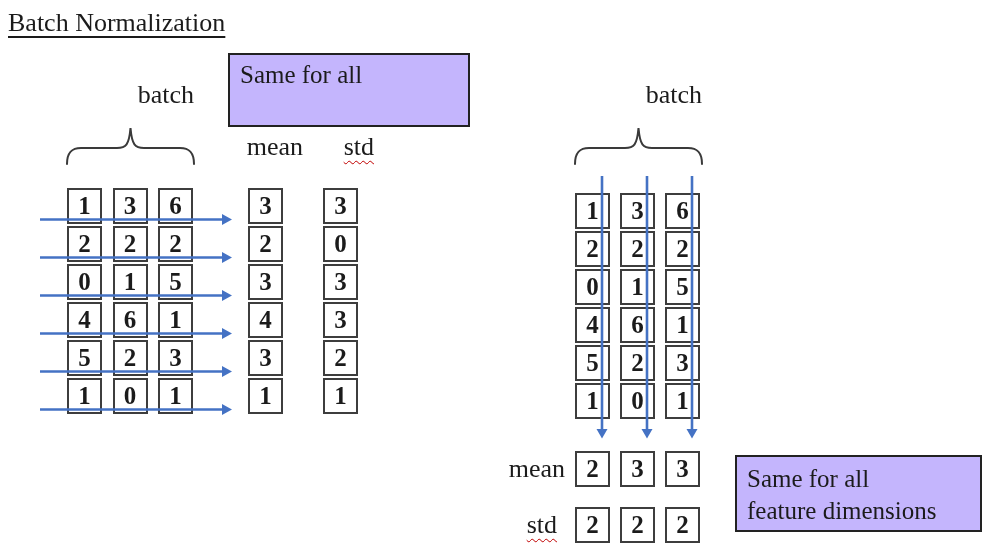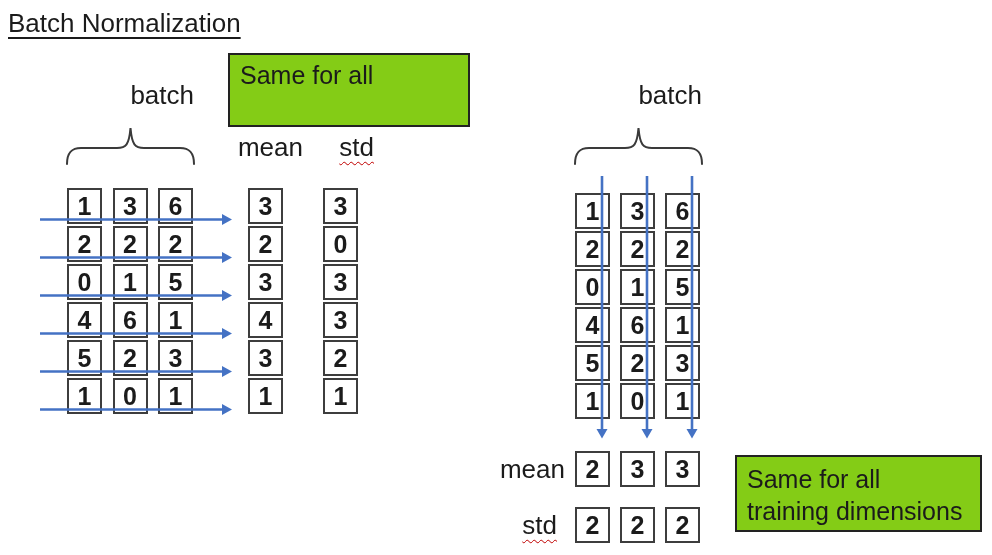--- a/index.html
+++ b/index.html
@@ -7,21 +7,21 @@
     --arrow-blue: #4472C4;
     --squiggle: #c00000;
     --cell-border: #3d3d3d;
   }
   html, body { margin: 0; padding: 0; background: #ffffff; }
   .canvas {
     position: relative;
     width: 992px;
     height: 555px;
     background: #ffffff;
-    font-family: Liberation Sans, sans-serif;
+    font-family: Liberation Serif, serif;
     color: var(--ink);
     overflow: hidden;
   }
   .title {
     position: absolute;
     font-size: 26px;
     text-decoration-line: underline;
     text-decoration-thickness: 1.5px;
     text-underline-offset: 5px;
     white-space: nowrap;
@@ -49,21 +49,21 @@
     box-sizing: border-box;
     border: 2px solid var(--cell-border);
     background: #ffffff;
     display: flex; align-items: center; justify-content: center;
     font-size: 25px; font-weight: bold;
   }
   .note {
     position: absolute;
     box-sizing: border-box;
     border: 2px solid #222222;
-    background: #84cc16;
+    background: #c4b5fd;
     font-size: 25px;
     line-height: 32px;
     padding: 4px 10px;
     white-space: nowrap;
   }
   .overlay {
     position: absolute;
     left: 0; top: 0;
     pointer-events: none;
   }
@@ -159,21 +159,21 @@
 
   <div class="label right" style="left:478px; top:510px; width:79px;"><span class="squiggle">std</span></div>
   <div class="grid cols3-b" style="left:575px; top:507px;">
       <div class="cell">2</div>
       <div class="cell">2</div>
       <div class="cell">2</div>
     </div>
 
   <div class="note" style="left:735px; top:455px; width:247px; height:77px; padding-top:6px;">
     <div>Same for all</div>
-    <div>training dimensions</div>
+    <div>feature dimensions</div>
   </div>
 
   <svg class="overlay" width="992" height="555" viewBox="0 0 992 555">
 
     <path class="brace" d="M67 164 C67 152 72 148 81 148 L117 148 C126 148 129 145 130.5 128 C132 145 135 148 144 148 L180 148 C189 148 194 152 194 164"></path>
 
     <path class="brace" d="M575 164 C575 152 580 148 589 148 L625 148 C634 148 637 145 638.5 128 C640 145 643 148 652 148 L688 148 C697 148 702 152 702 164"></path>
 
     <g>
       <line class="arrow-line" x1="40" y1="219.5" x2="222" y2="219.5"></line>

